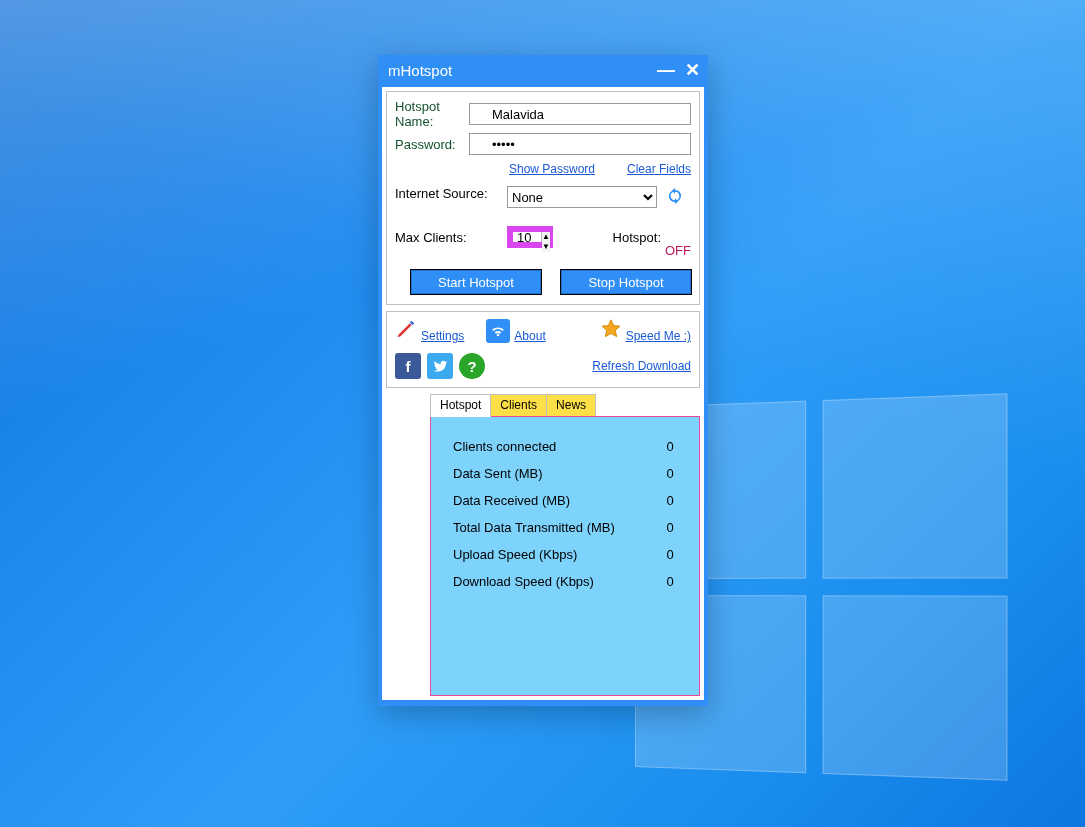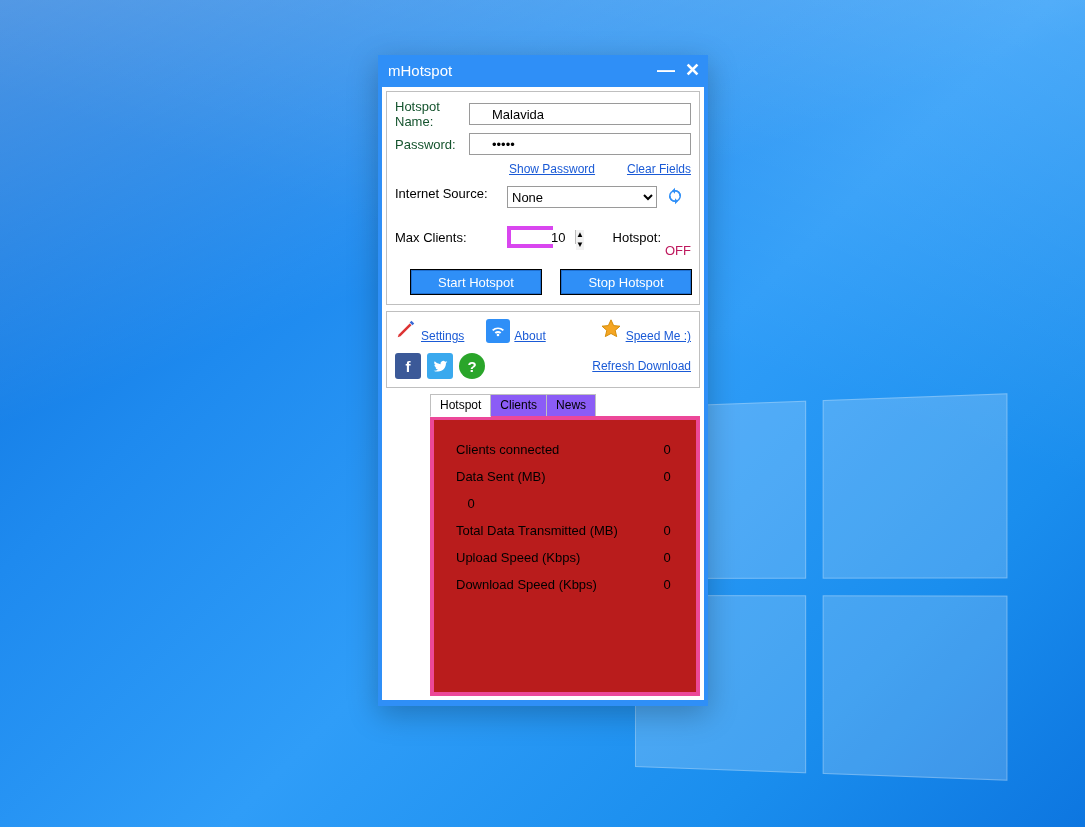--- a/index.html
+++ b/index.html
@@ -121,23 +121,22 @@
       margin-left: 8px;
       width: 20px; height: 20px;
       cursor:pointer;
       display:inline-flex; align-items:center; justify-content:center;
     }
 
     .max-row { display:flex; align-items:center; }
     .max-row label { width: 112px; }
     .spinner {
       width: 46px; height: 22px;
-      border: 4px solid #d946ef;
+      border: 6px solid #d946ef;
       display:flex;
-      padding-left:36px;
     }
     .spinner input {
       width: 28px; border:none; text-align:left; padding-left:4px; font-size:13px;
     }
     .spinner .arrows { width:16px; display:flex; flex-direction:column; border-left:1px solid #bbb;}
     .spinner .arrows div { flex:1; font-size:8px; text-align:center; background:#f2f2f2; cursor:pointer; line-height:10px;}
     .status-wrap { margin-left:auto; display:flex; align-items:center; gap:4px; }
     .status-label { color:#000; }
     .status-val { color:#be185d; font-weight:normal;margin-top:27px; }
 
@@ -168,35 +167,35 @@
     .tw { background:#3aa9ee; }
     .help { background:#2aa52a; border-radius:50%; }
     .refresh-clients { margin-left:auto; }
 
     .tabs-wrap { margin-top:2px;margin-left:44px; }
     .tab-strip { display:flex; position:relative; z-index:2; }
     .tab {
       border:1px solid #bfbfbf;
       border-bottom:none;
       padding:3px 9px 4px 9px;
-      background:#8b5cf6;
+      background:#fde047;
       font-size:12px;
       margin-right:-1px;
       cursor:pointer;
       position:relative;
     }
     .tab.active {
       background:#fff;
       border-bottom:1px solid #fff;
       margin-bottom:-1px;
       z-index:3;
     }
     .tab-content {
-      border:4px solid #ec4899;
-      background:#b91c1c;
+      border:1px solid #ec4899;
+      background:#7dd3fc;
       padding:22px 14px 40px 22px;
       min-height: 280px;
     }
     .stat-row {
       display:flex;
       margin-bottom:12px;
       font-size:13px;
     }
     .stat-row .label { flex:1; }
     .stat-row .val { width:30px; text-align:center; }
@@ -327,20 +326,21 @@
       <div class="tab-content">
         <div class="stat-row">
           <span class="label">Clients connected</span>
           <span class="val">0</span>
         </div>
         <div class="stat-row">
           <span class="label">Data Sent (MB)</span>
           <span class="val">0</span>
         </div>
         <div class="stat-row">
+          <span class="label">Data Received (MB)</span>
           <span class="val">0</span>
         </div>
         <div class="stat-row">
           <span class="label">Total Data Transmitted (MB)</span>
           <span class="val">0</span>
         </div>
         <div class="stat-row">
           <span class="label">Upload Speed (Kbps)</span>
           <span class="val">0</span>
         </div>

